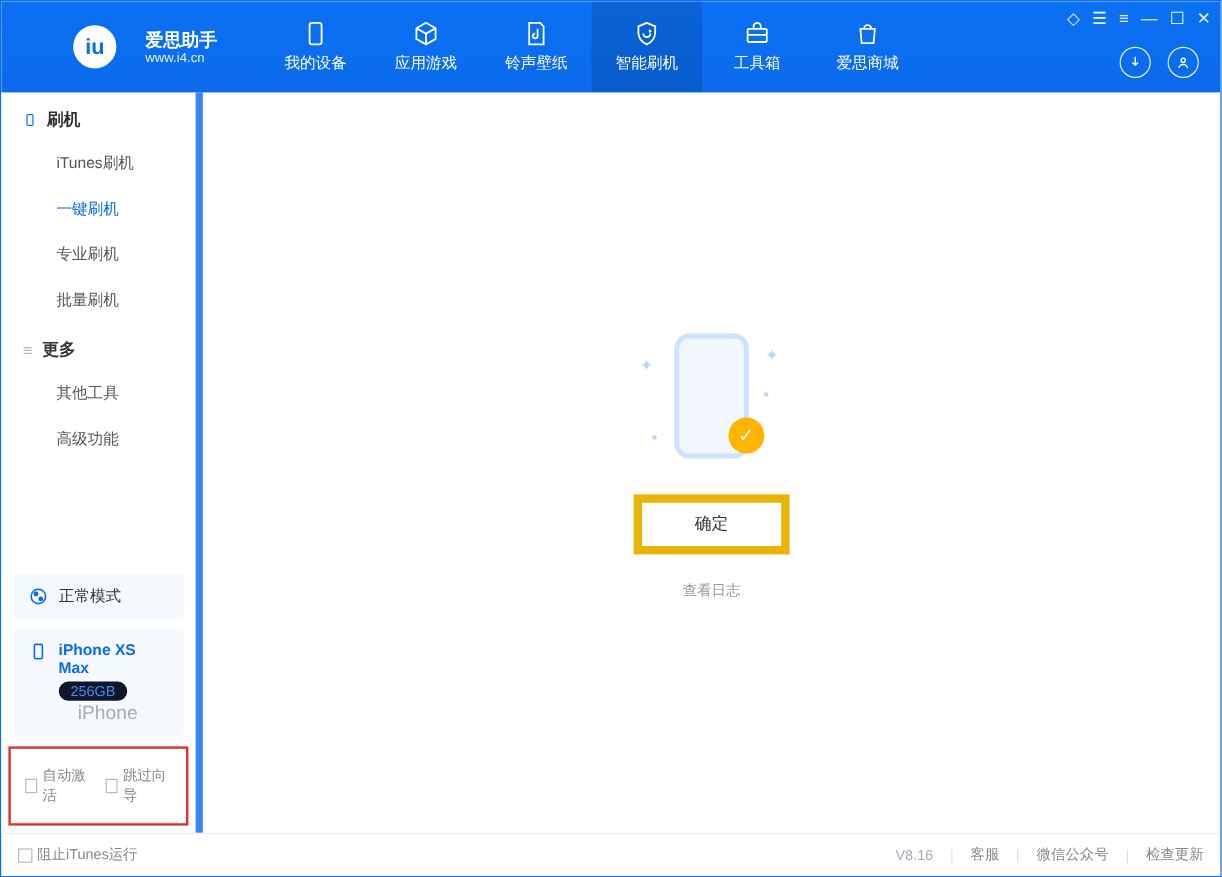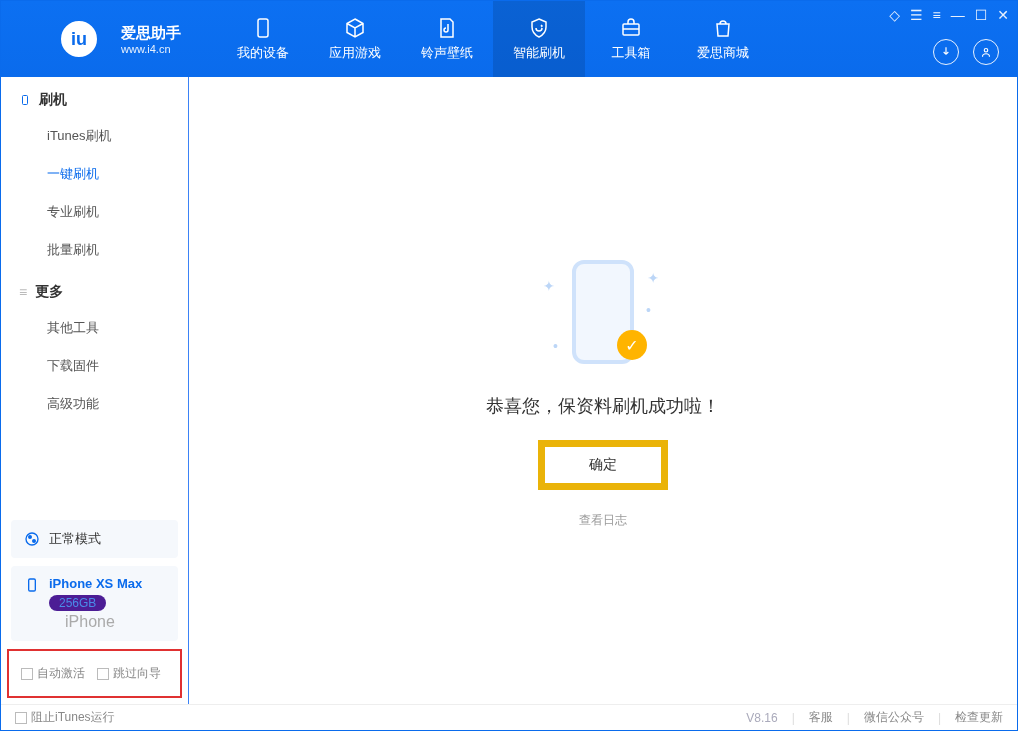--- a/index.html
+++ b/index.html
@@ -12,42 +12,42 @@
 .logo-sub { font-size: 11px; opacity: 0.9; }
 .nav-tabs { display: flex; height: 100%; margin-left: 20px; }
 .nav-tab { width: 92px; display: flex; flex-direction: column; align-items: center; justify-content: center; gap: 4px; cursor: pointer; font-size: 13px; }
 .nav-tab.active { background: rgba(0,0,0,0.12); }
 .nav-tab svg { width: 24px; height: 24px; }
 .titlebar-icons { position: absolute; top: 6px; right: 8px; display: flex; gap: 10px; font-size: 14px; }
 .titlebar-icons span { cursor: pointer; opacity: 0.9; }
 .header-right { position: absolute; right: 18px; bottom: 12px; display: flex; gap: 14px; }
 .header-right .circ { width: 26px; height: 26px; border: 1.5px solid rgba(255,255,255,0.9); border-radius: 50%; display:flex; align-items:center; justify-content:center; cursor:pointer; }
 .body-area { flex: 1; display: flex; min-height: 0; }
-.sidebar { width: 188px; background: #fff; border-right: 1px solid #3b82f6; display: flex; flex-direction: column; }
+.sidebar { width: 168px; background: #fff; border-right: 6px solid #3b82f6; display: flex; flex-direction: column; }
 .side-group-h { display: flex; align-items: center; gap: 8px; padding: 14px 18px 8px; font-size: 14px; color: #333; font-weight: bold; }
 .side-item { padding: 10px 18px 10px 46px; font-size: 13px; color: #555; cursor: pointer; }
 .side-item.active { color: #0a6bec; }
 .sidebar-bottom { margin-top: auto; }
 .side-card { margin: 0 10px 8px; background: #f5f8fc; border-radius: 4px; padding: 10px 12px; display: flex; gap: 8px; font-size: 13px; color: #333; }
 .side-card .badge-ic { width: 18px; height: 18px; display:inline-flex; align-items:center; justify-content:center; }
-.storage-pill { display:inline-block; background:#4c1d95; color:#4a8be8; border-radius:10px; padding:1px 10px; font-size:12px; margin-top:4px; }
+.storage-pill { display:inline-block; background:#0f172a; color:#4a8be8; border-radius:10px; padding:1px 10px; font-size:12px; margin-top:4px; }
 .dev-sub { font-size:16px; color:#aaa; margin-top:2px;padding-left:16px; }
 .checkbox-row { display:flex; align-items:center; gap:12px; padding: 14px 12px; border: 2px solid #e03131; margin: 0 6px 6px; font-size:12px; color:#888; }
 .cb { display:inline-flex; align-items:center; gap:4px; cursor:pointer; }
 .cb .box { width:12px; height:12px; border:1px solid #bbb; display:inline-block; }
 .main { flex:1; display:flex; flex-direction:column; align-items:center; justify-content:center; gap: 22px; position:relative; }
 .illus { width: 140px; height: 120px; position: relative; display:flex; align-items:center; justify-content:center;}
 .phone { width: 62px; height: 104px; border: 4px solid #cfe2fb; border-radius: 12px; background: #f2f7fe; position:relative; }
 .check-badge { position:absolute; right: 26px; bottom: 12px; width:30px; height:30px; background:#ffb400; border-radius:50%; display:flex; align-items:center; justify-content:center; color:#fff; font-size:16px; }
 .sparkle { position:absolute; color:#bcd6f7; font-size:14px;}
 .s1{ left:10px; top:26px;} .s2{left:20px; bottom:18px;} .s3{right:14px; top:18px;} .s4{right:22px; top:50px;}
 .success-text { font-size: 18px; color: #333; }
 .ok-btn { border:7px solid #eab308; background:#fff; padding: 9px 44px; font-size:14px; color:#333; cursor:pointer; }
 .log-link { font-size:12px; color:#999; cursor:pointer; }
-.footer { height: 26px; border-top:1px solid #eee; display:flex; align-items:center; padding:0 14px; font-size:12px; color:#888; }
+.footer { height: 36px; border-top:1px solid #eee; display:flex; align-items:center; padding:0 14px; font-size:12px; color:#888; }
 .foot-right { margin-left:auto; display:flex; align-items:center; gap:14px; }
 .foot-right a { color:#888; cursor:pointer; }
 .ver { color:#aab; }
 .sq-icon { width:12px; height:12px; display:inline-block; }
 </style>
 </head>
 <body>
 
 <div class="header">
   <div class="logo-area">
@@ -131,21 +131,20 @@
     <div class="side-item">iTunes刷机</div>
     <div class="side-item active">一键刷机</div>
     <div class="side-item">专业刷机</div>
     <div class="side-item">批量刷机</div>
 
     <div class="side-group-h">
       <span style="color:#bbb">≡</span>
       <span>更多</span>
     </div>
     <div class="side-item">其他工具</div>
-    <div class="side-item">下载固件</div>
     <div class="side-item">高级功能</div>
 
     <div class="sidebar-bottom">
       <div class="side-card">
         <span class="badge-ic">
           <svg width="16" height="16" viewBox="0 0 24 24" fill="none" stroke="#0a6bec" stroke-width="2">
               <circle cx="12" cy="12" r="9"></circle>
               <circle cx="9" cy="9" r="2" fill="#0a6bec"></circle>
               <circle cx="15" cy="15" r="2" fill="#0a6bec"></circle>
             </svg>
@@ -179,21 +178,20 @@
 
   <div class="main">
     <div class="illus">
       <span class="sparkle s1">✦</span>
       <span class="sparkle s2">•</span>
       <span class="sparkle s3">✦</span>
       <span class="sparkle s4">•</span>
       <div class="phone"></div>
       <div class="check-badge">✓</div>
     </div>
-    <div class="success-text">恭喜您，保资料刷机成功啦！</div>
     <button class="ok-btn">确定</button>
     <a class="log-link">查看日志</a>
   </div>
 </div>
 
 <div class="footer">
   <label class="cb">
       <span class="box"></span>
       <span>阻止iTunes运行</span>
     </label>

